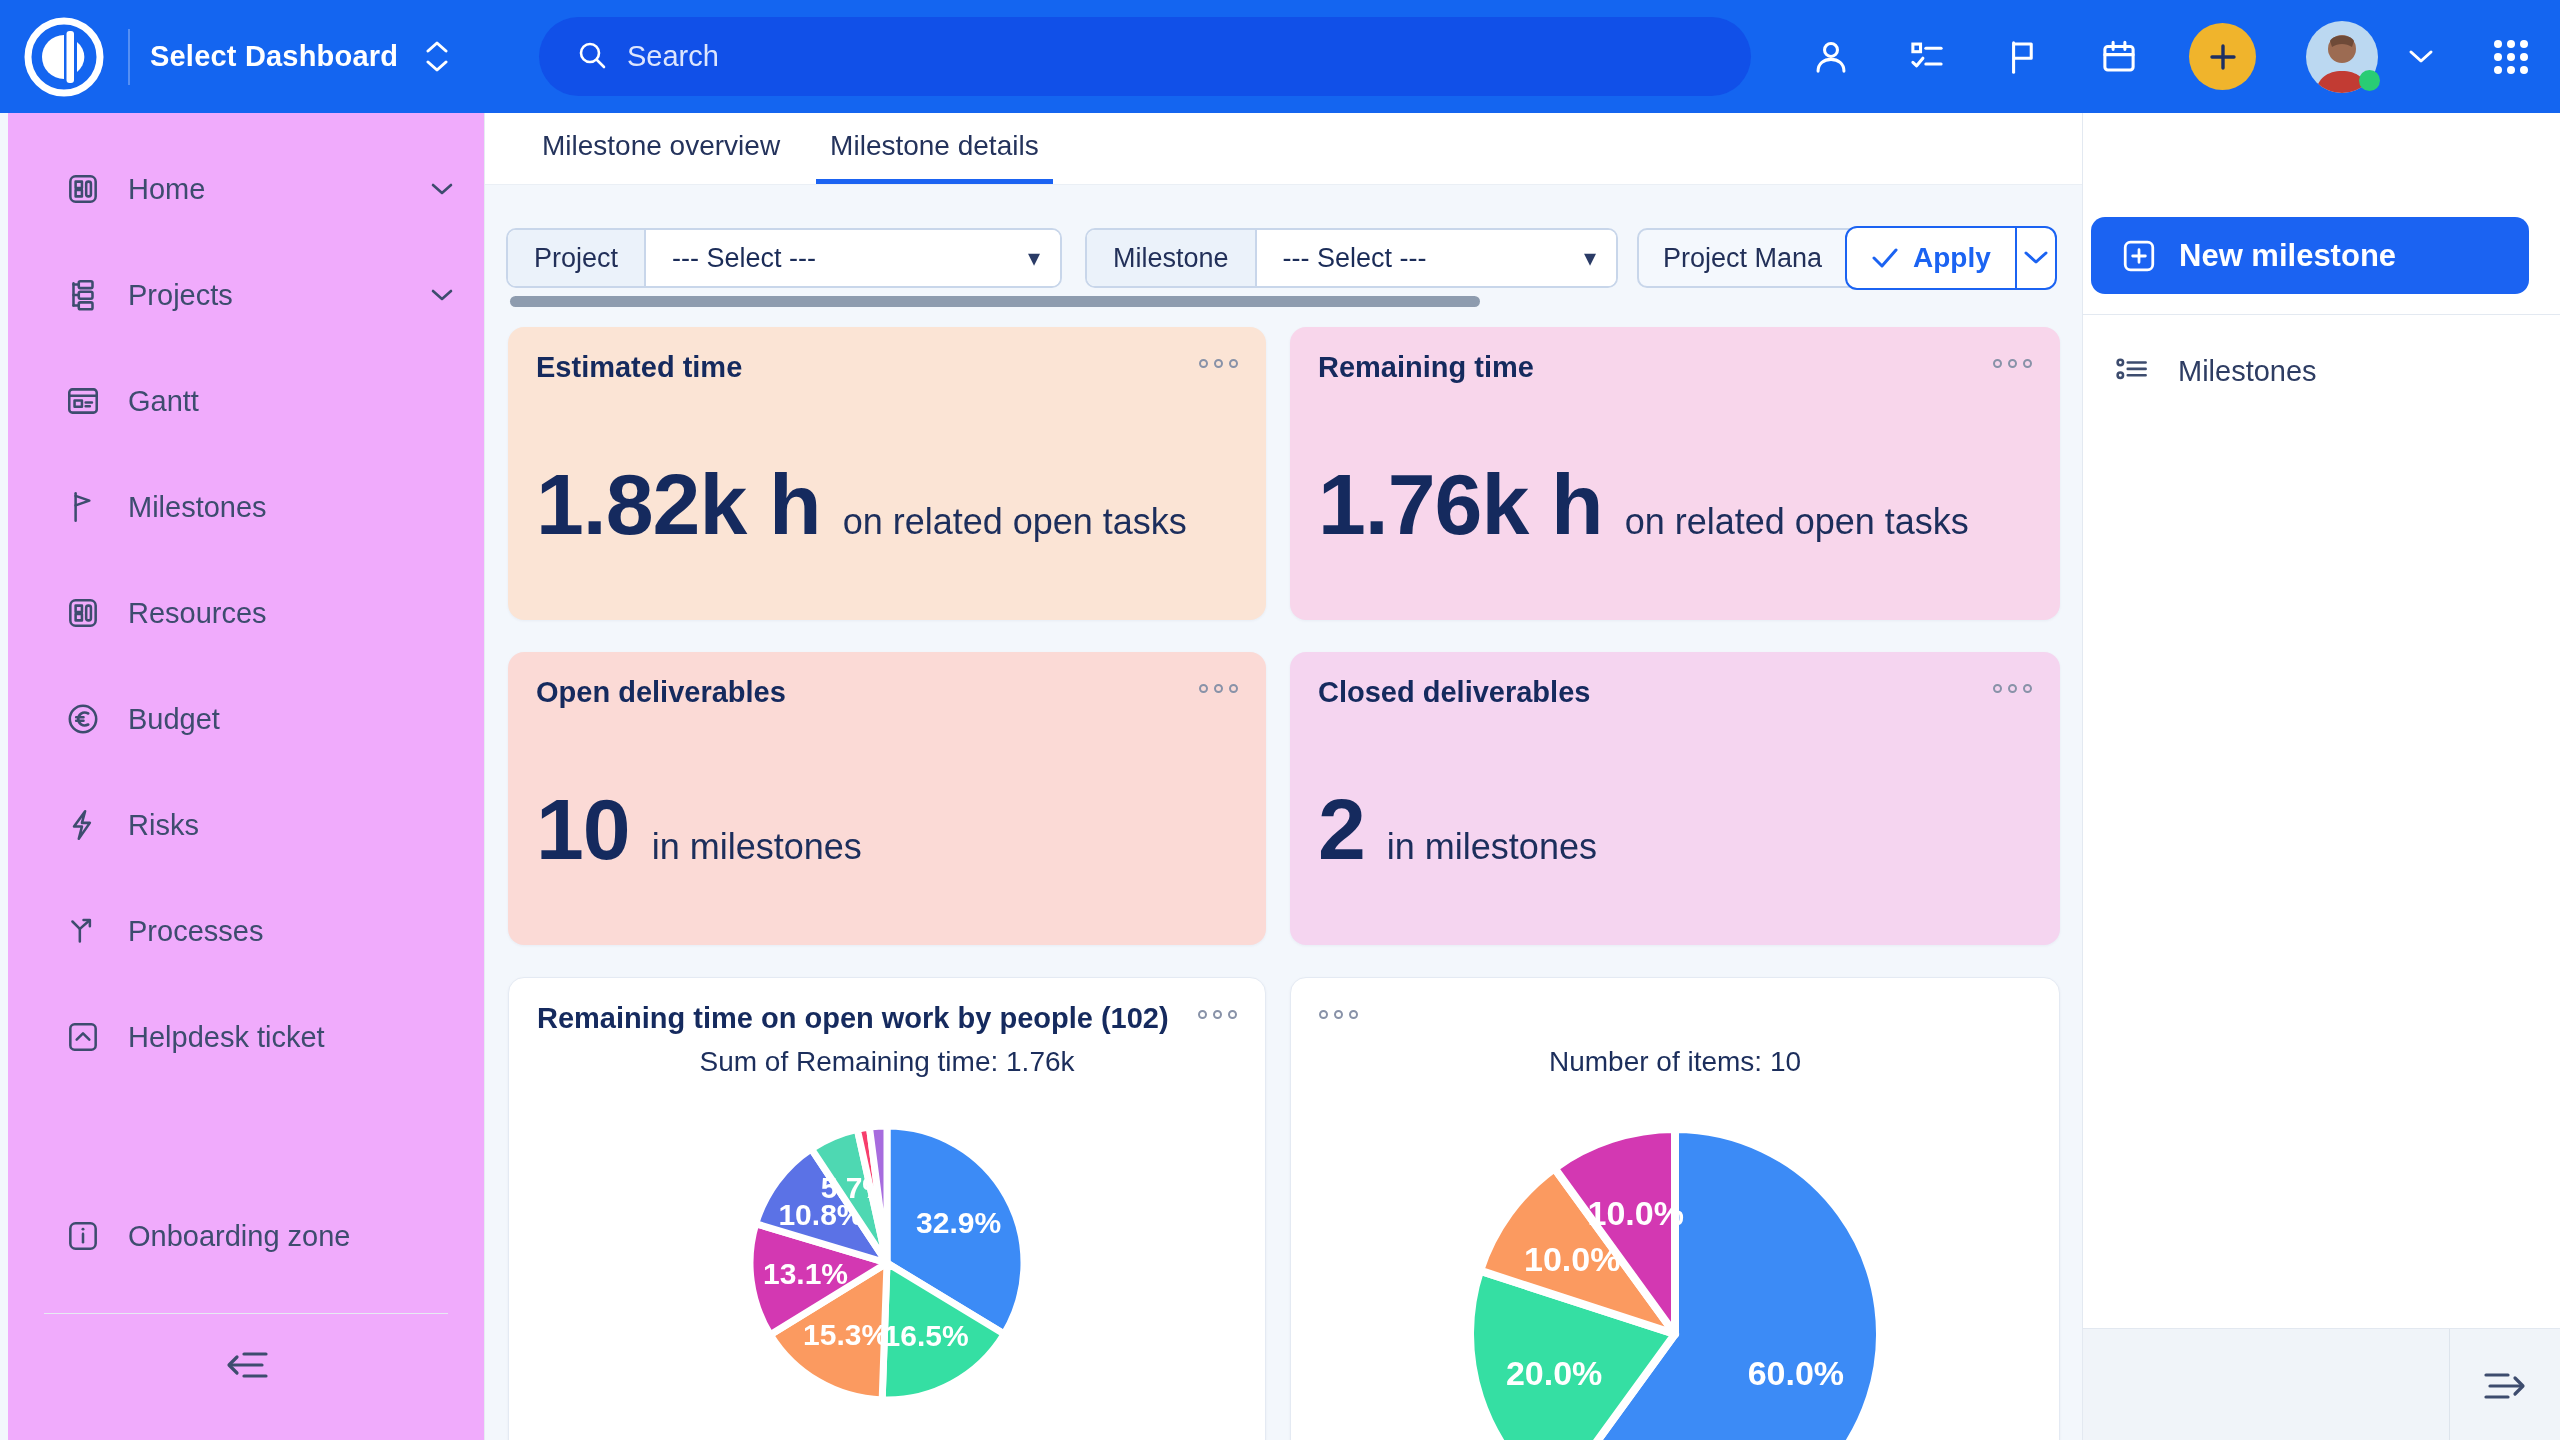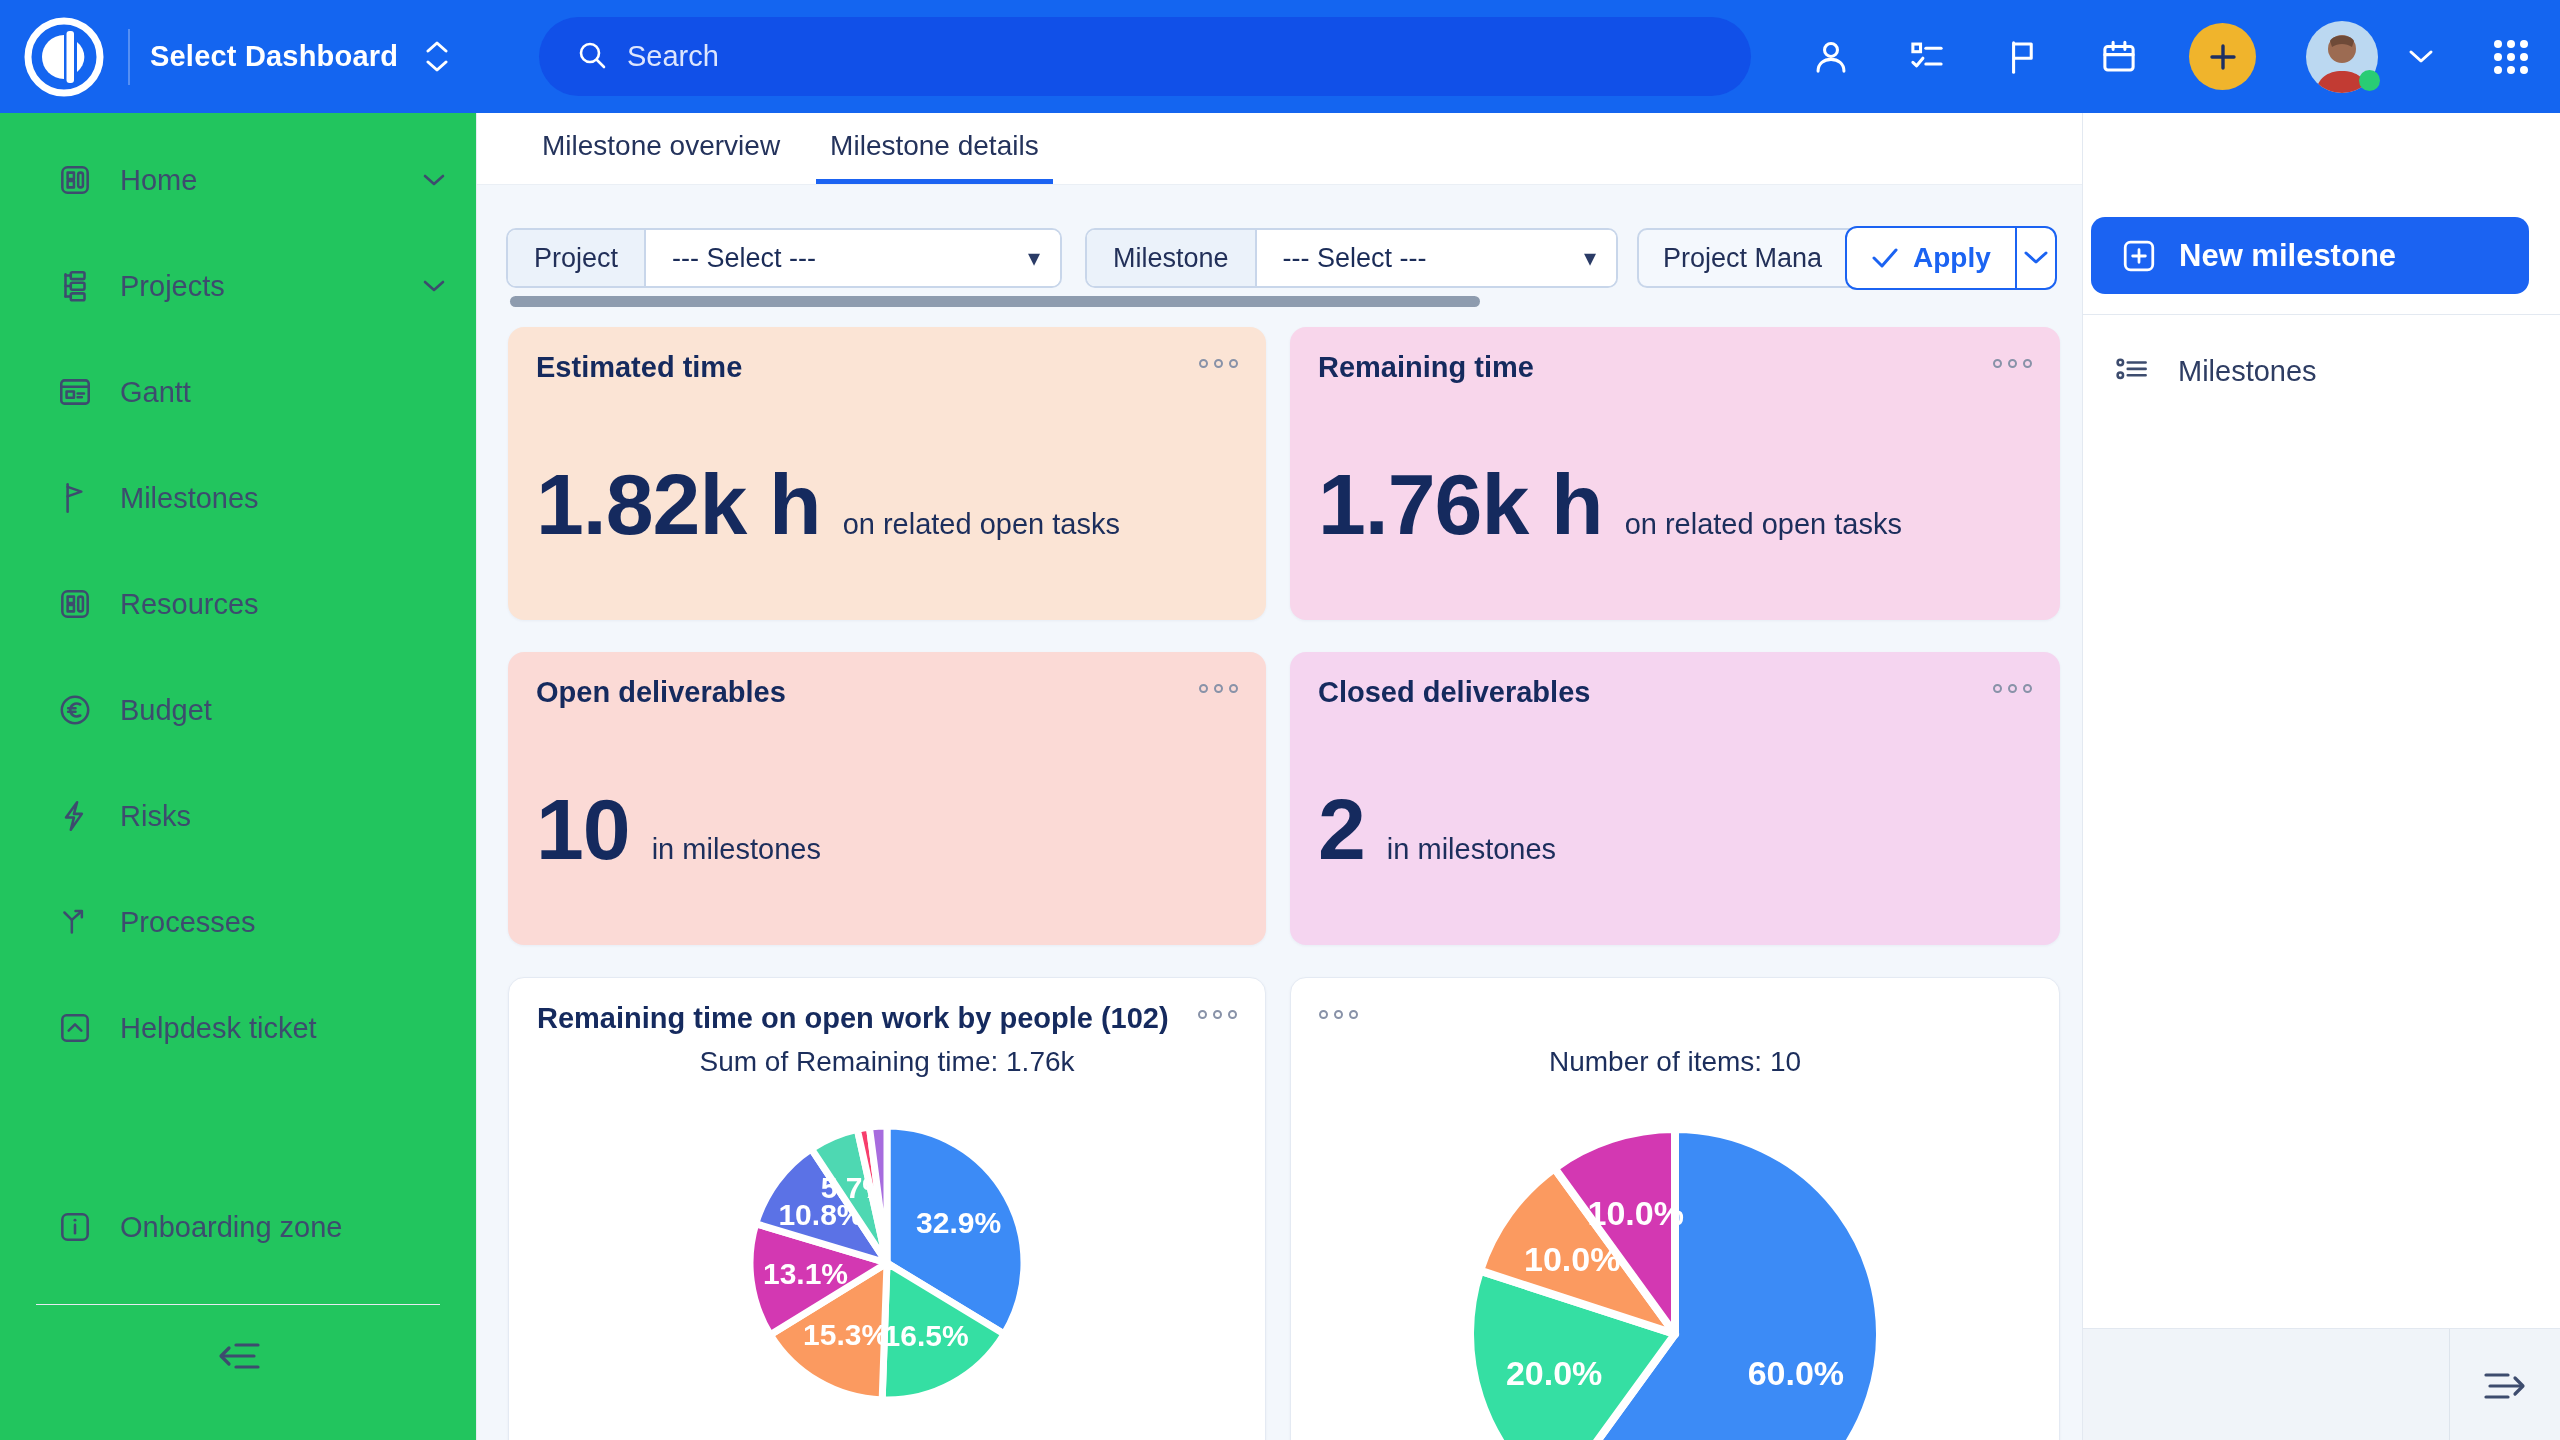--- a/index.html
+++ b/index.html
@@ -22,22 +22,22 @@
   .search-pill input::placeholder { color:#E8EEFF; opacity:.95; }
   .top-icons { position:absolute; right:28px; top:0; height:113px; display:flex; align-items:center; gap:56px; }
   .tool-icon { display:flex; align-items:center; justify-content:center; cursor:pointer; }
   .plus-btn { width:67px; height:67px; border-radius:50%; background:#F0B42C; display:flex;
     align-items:center; justify-content:center; cursor:pointer; margin:0 -6px; }
   .avatar { position:relative; width:72px; height:72px; cursor:pointer; margin-right:-14px;}
   .avatar .dot { position:absolute; right:-2px; bottom:2px; width:21px; height:21px;
     border-radius:50%; background:#29CC74; }
 
   
-  .sidebar { position:absolute; left:0; top:113px; width:477px; height:1327px; background:#22c55e;
-    border-right:1px solid #E6EBF2; padding-top:32px; z-index:20; }
+  .sidebar { position:absolute; left:8px; top:113px; width:477px; height:1327px; background:#f0abfc;
+    border-right:1px solid #E6EBF2; padding-top:41px; z-index:20; }
   .side-item { display:flex; align-items:center; height:70px; margin-bottom:36px;
     padding-left:56px; cursor:pointer; }
   .side-item .lbl { margin-left:26px; font-size:29px; color:#3D4C6E; font-weight:500; }
   .side-item .chev { margin-left:auto; margin-right:30px; }
   .side-gap { margin-top:129px; }
   .side-hr { border:none; border-top:1px solid #E6EBF2; margin:42px 36px 0 36px; }
   .collapse-row { display:flex; justify-content:center; margin-top:30px; cursor:pointer; }
 
   
   .main { position:absolute; left:477px; top:113px; width:1605px; height:1327px;
@@ -68,21 +68,21 @@
     border-radius:6px; background:#8E9CAF; cursor:grab; }
 
   .card { position:absolute; border-radius:16px; padding:24px 28px;
     box-shadow:0 1px 3px rgba(21,42,94,.05); }
   .card-head { display:flex; justify-content:space-between; align-items:flex-start; }
   .card-title { font-size:29px; font-weight:700; color:#152A5E; }
   .dots { display:flex; gap:6px; margin-top:8px; cursor:pointer; }
   .dots i { width:9px; height:9px; border:2.5px solid #8892A8; border-radius:50%; }
   .kpi-value-row { position:absolute; left:28px; top:128px; display:flex; align-items:baseline; gap:22px; }
   .kpi-value { font-size:86px; font-weight:800; color:#152A5E; letter-spacing:-1px; }
-  .kpi-caption { font-size:29px; color:#1C2E5C; }
+  .kpi-caption { font-size:36px; color:#1C2E5C; }
 
   .chart-card { background:#fff; border:1px solid #E4EAF3; }
   .chart-subtitle { position:absolute; left:0; right:0; top:68px; text-align:center;
     font-size:28px; color:#1C2E5C; }
   .pie-wrap { position:absolute; left:0; right:0; display:flex; justify-content:center; }
 
   
   .rightpanel { position:absolute; left:2082px; top:113px; width:478px; height:1327px;
     background:#fff; border-left:1px solid #E3E9F1; }
   .new-milestone { position:absolute; left:8px; top:104px; width:438px; height:77px;

